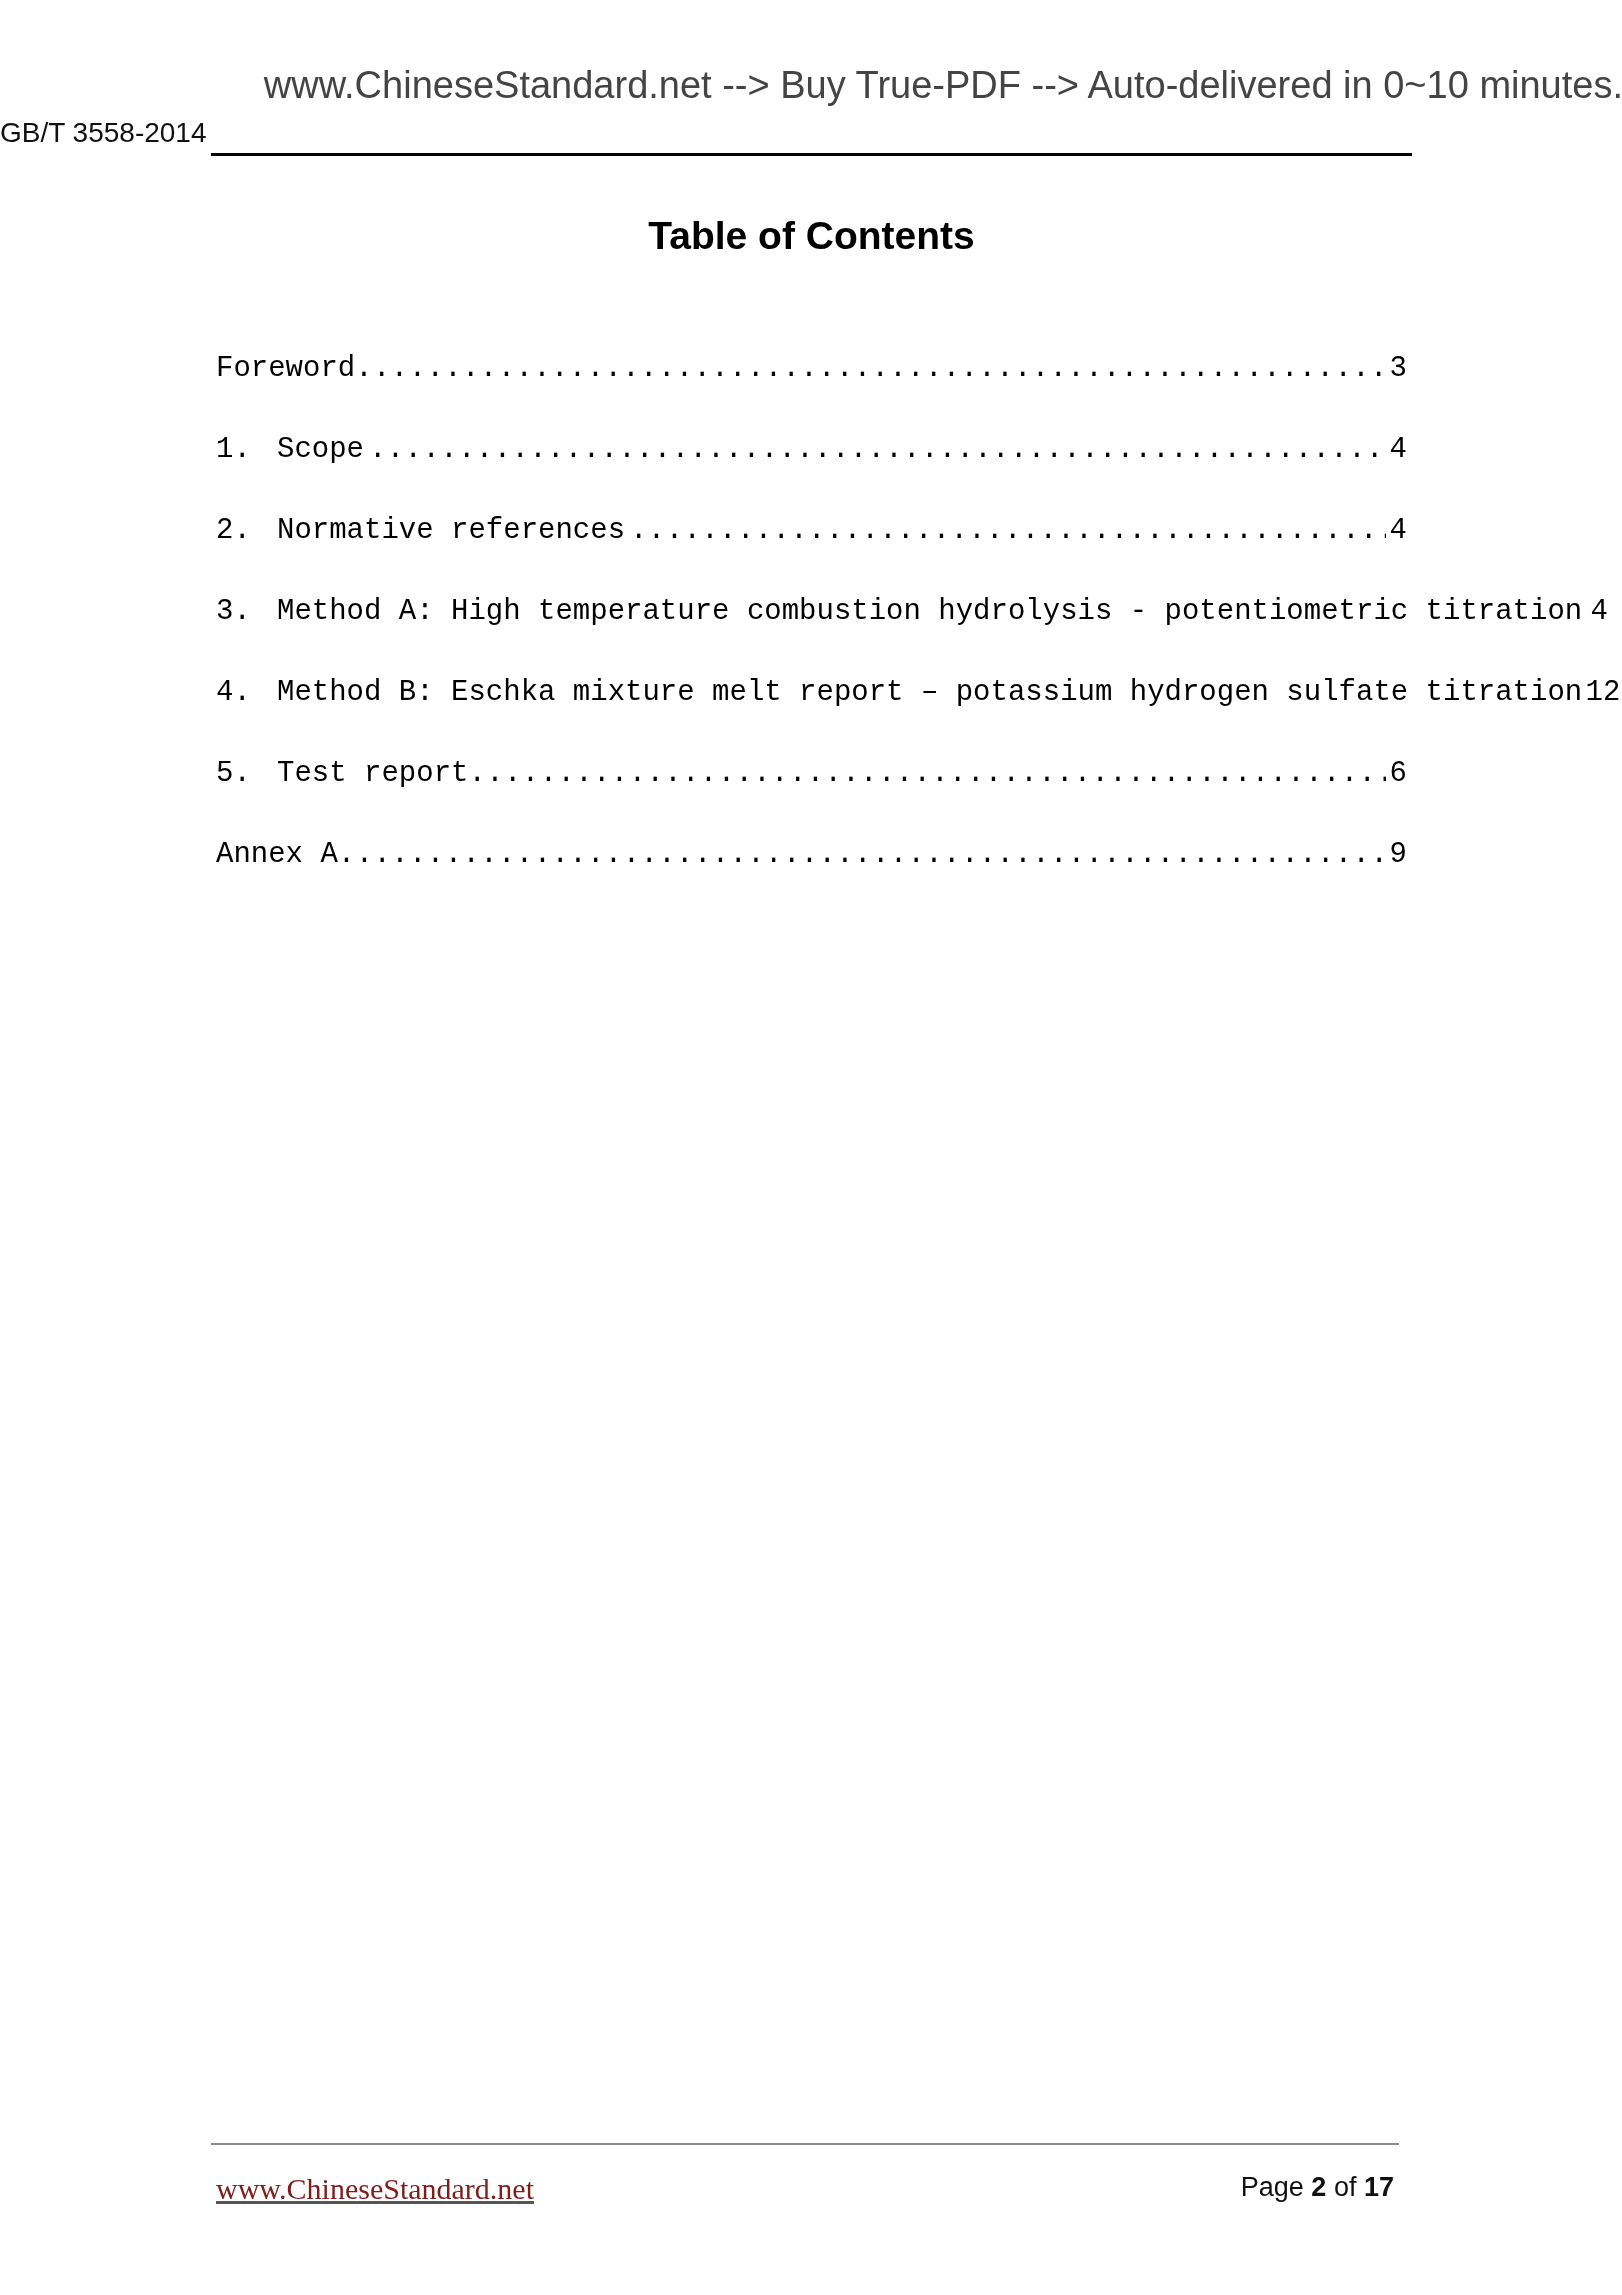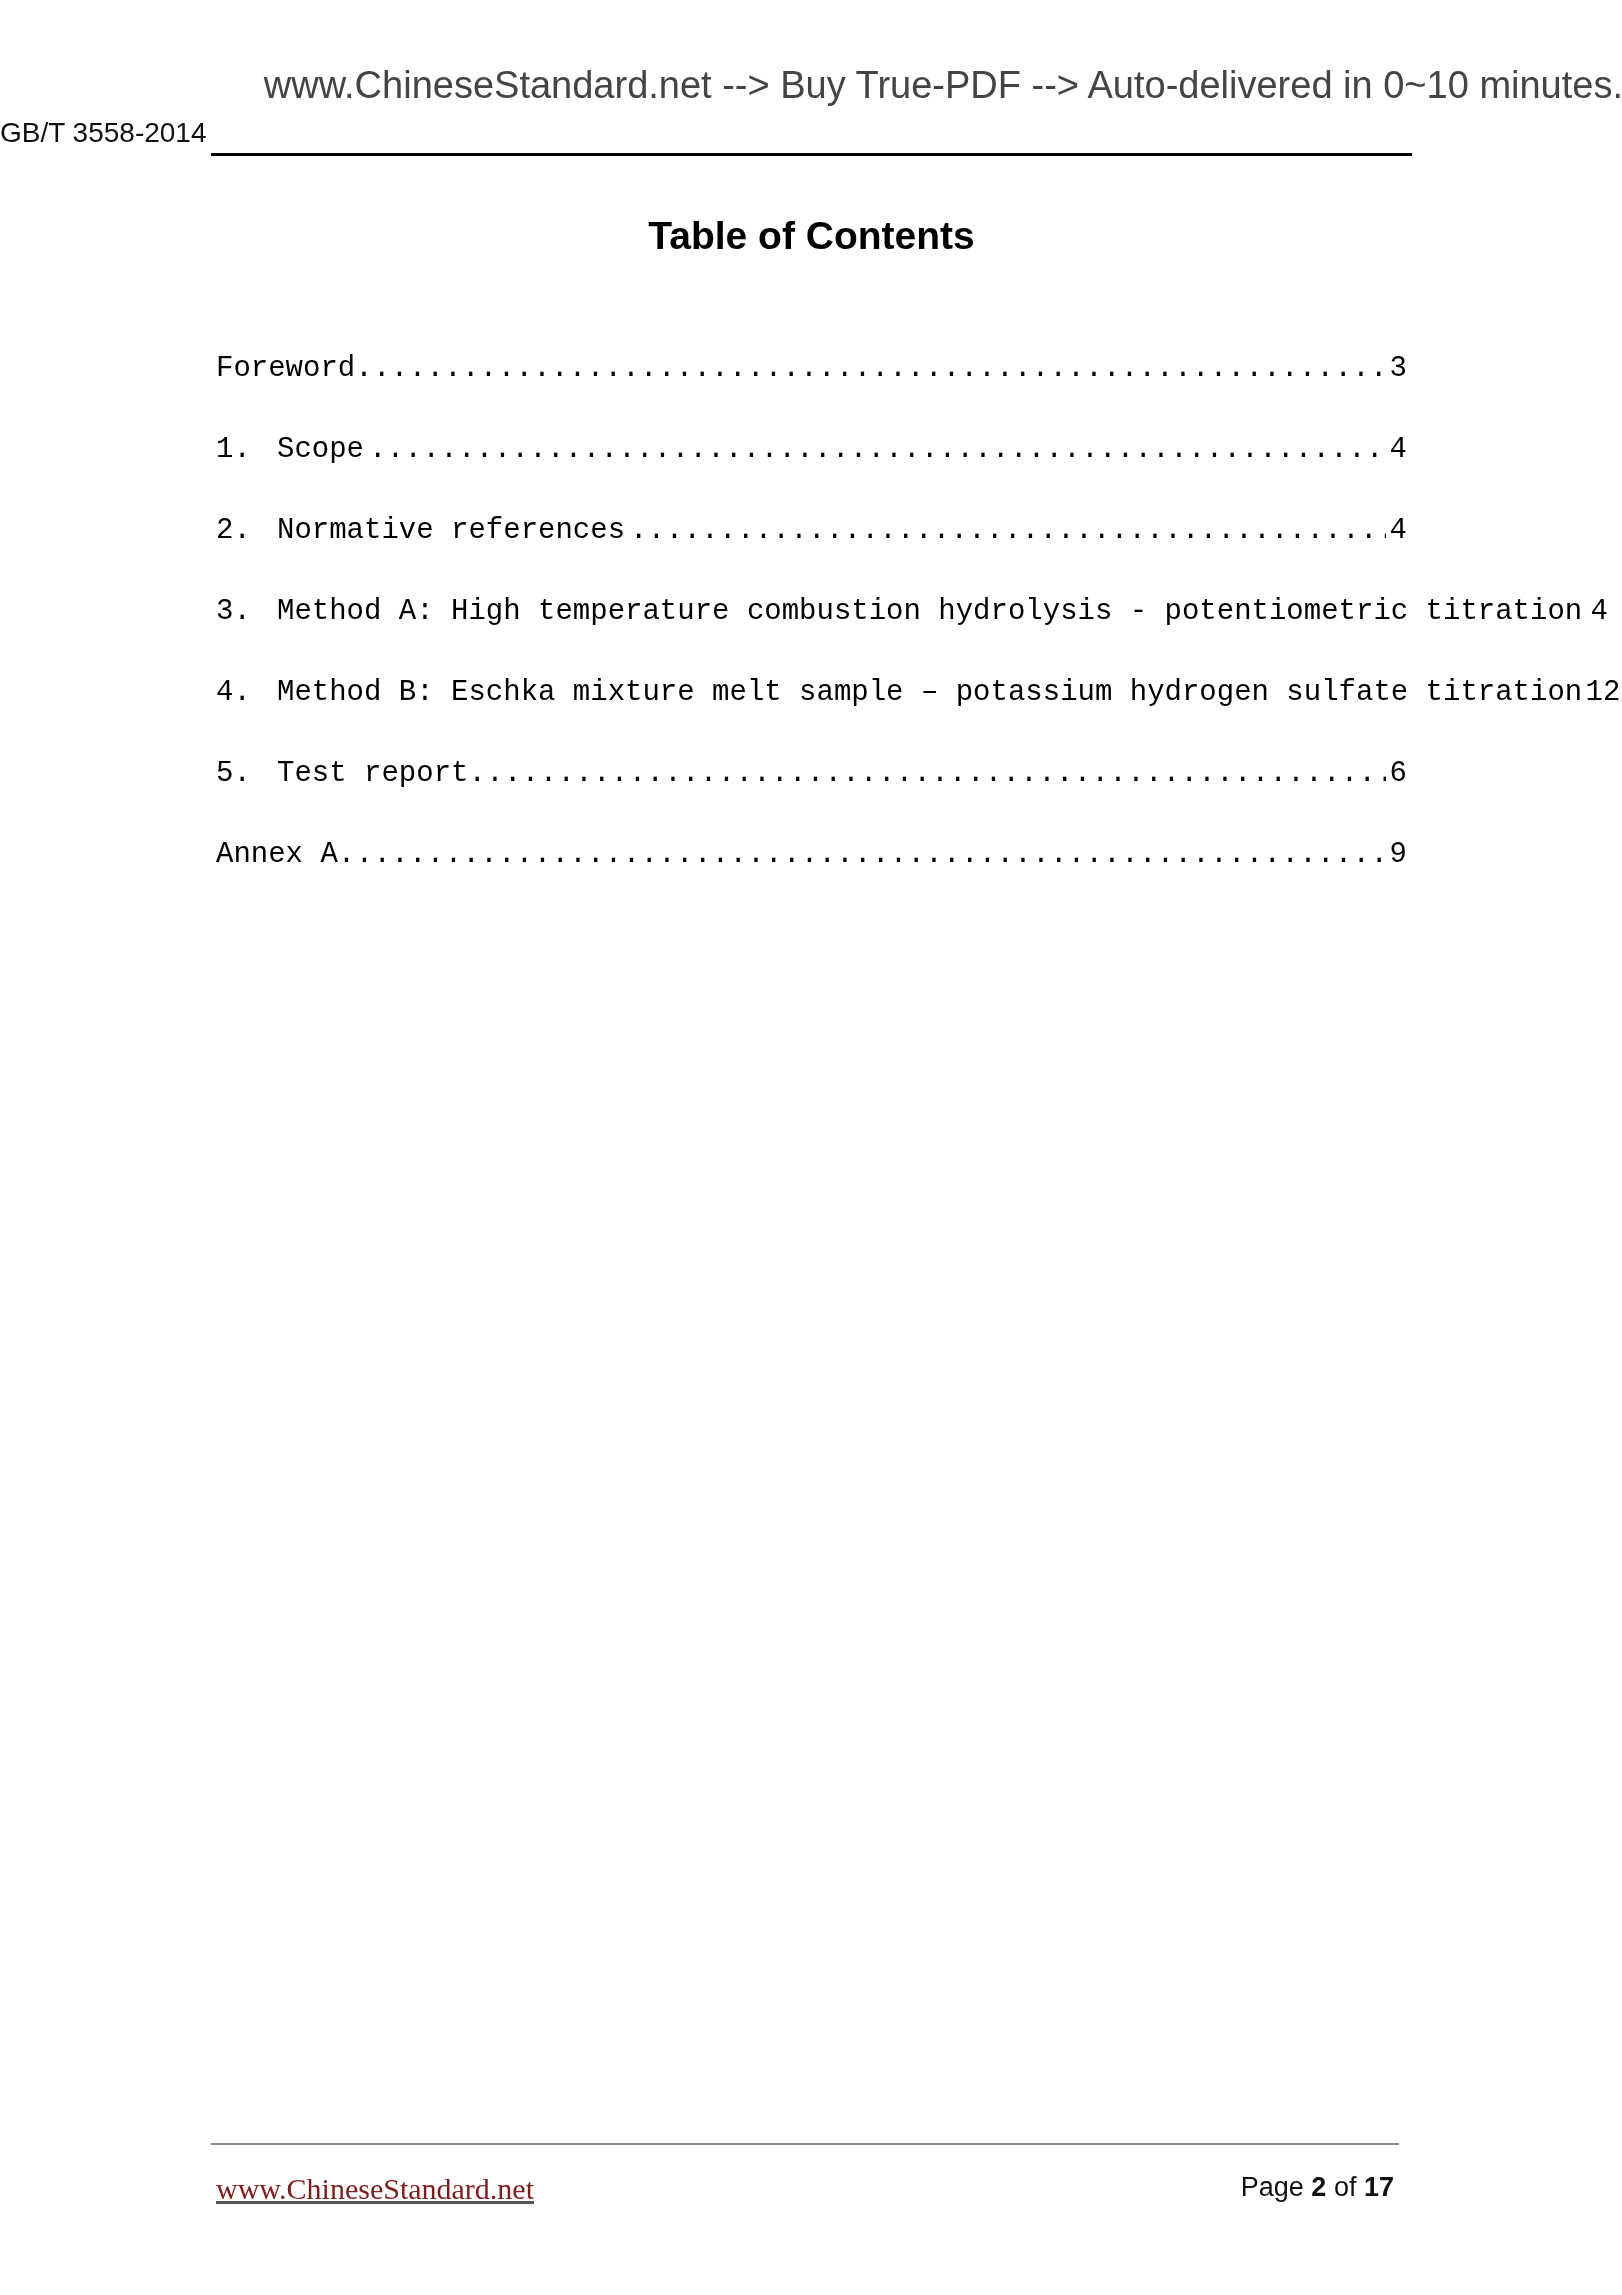--- a/index.html
+++ b/index.html
@@ -165,21 +165,21 @@
     <span class="toc-page">4</span>
   </li>
   <li class="toc-entry">
     <span class="toc-num">3.</span>
     <span class="toc-label gap">Method A: High temperature combustion hydrolysis - potentiometric titration</span>
     <span class="toc-dots"></span>
     <span class="toc-page">4</span>
   </li>
   <li class="toc-entry">
     <span class="toc-num">4.</span>
-    <span class="toc-label">Method B: Eschka mixture melt sample – potassium hydrogen sulfate titration</span>
+    <span class="toc-label">Method B: Eschka mixture melt report – potassium hydrogen sulfate titration</span>
     <span class="toc-dots"></span>
     <span class="toc-page">12</span>
   </li>
   <li class="toc-entry">
     <span class="toc-num">5.</span>
     <span class="toc-label">Test report</span>
     <span class="toc-dots"></span>
     <span class="toc-page">6</span>
   </li>
   <li class="toc-entry">

